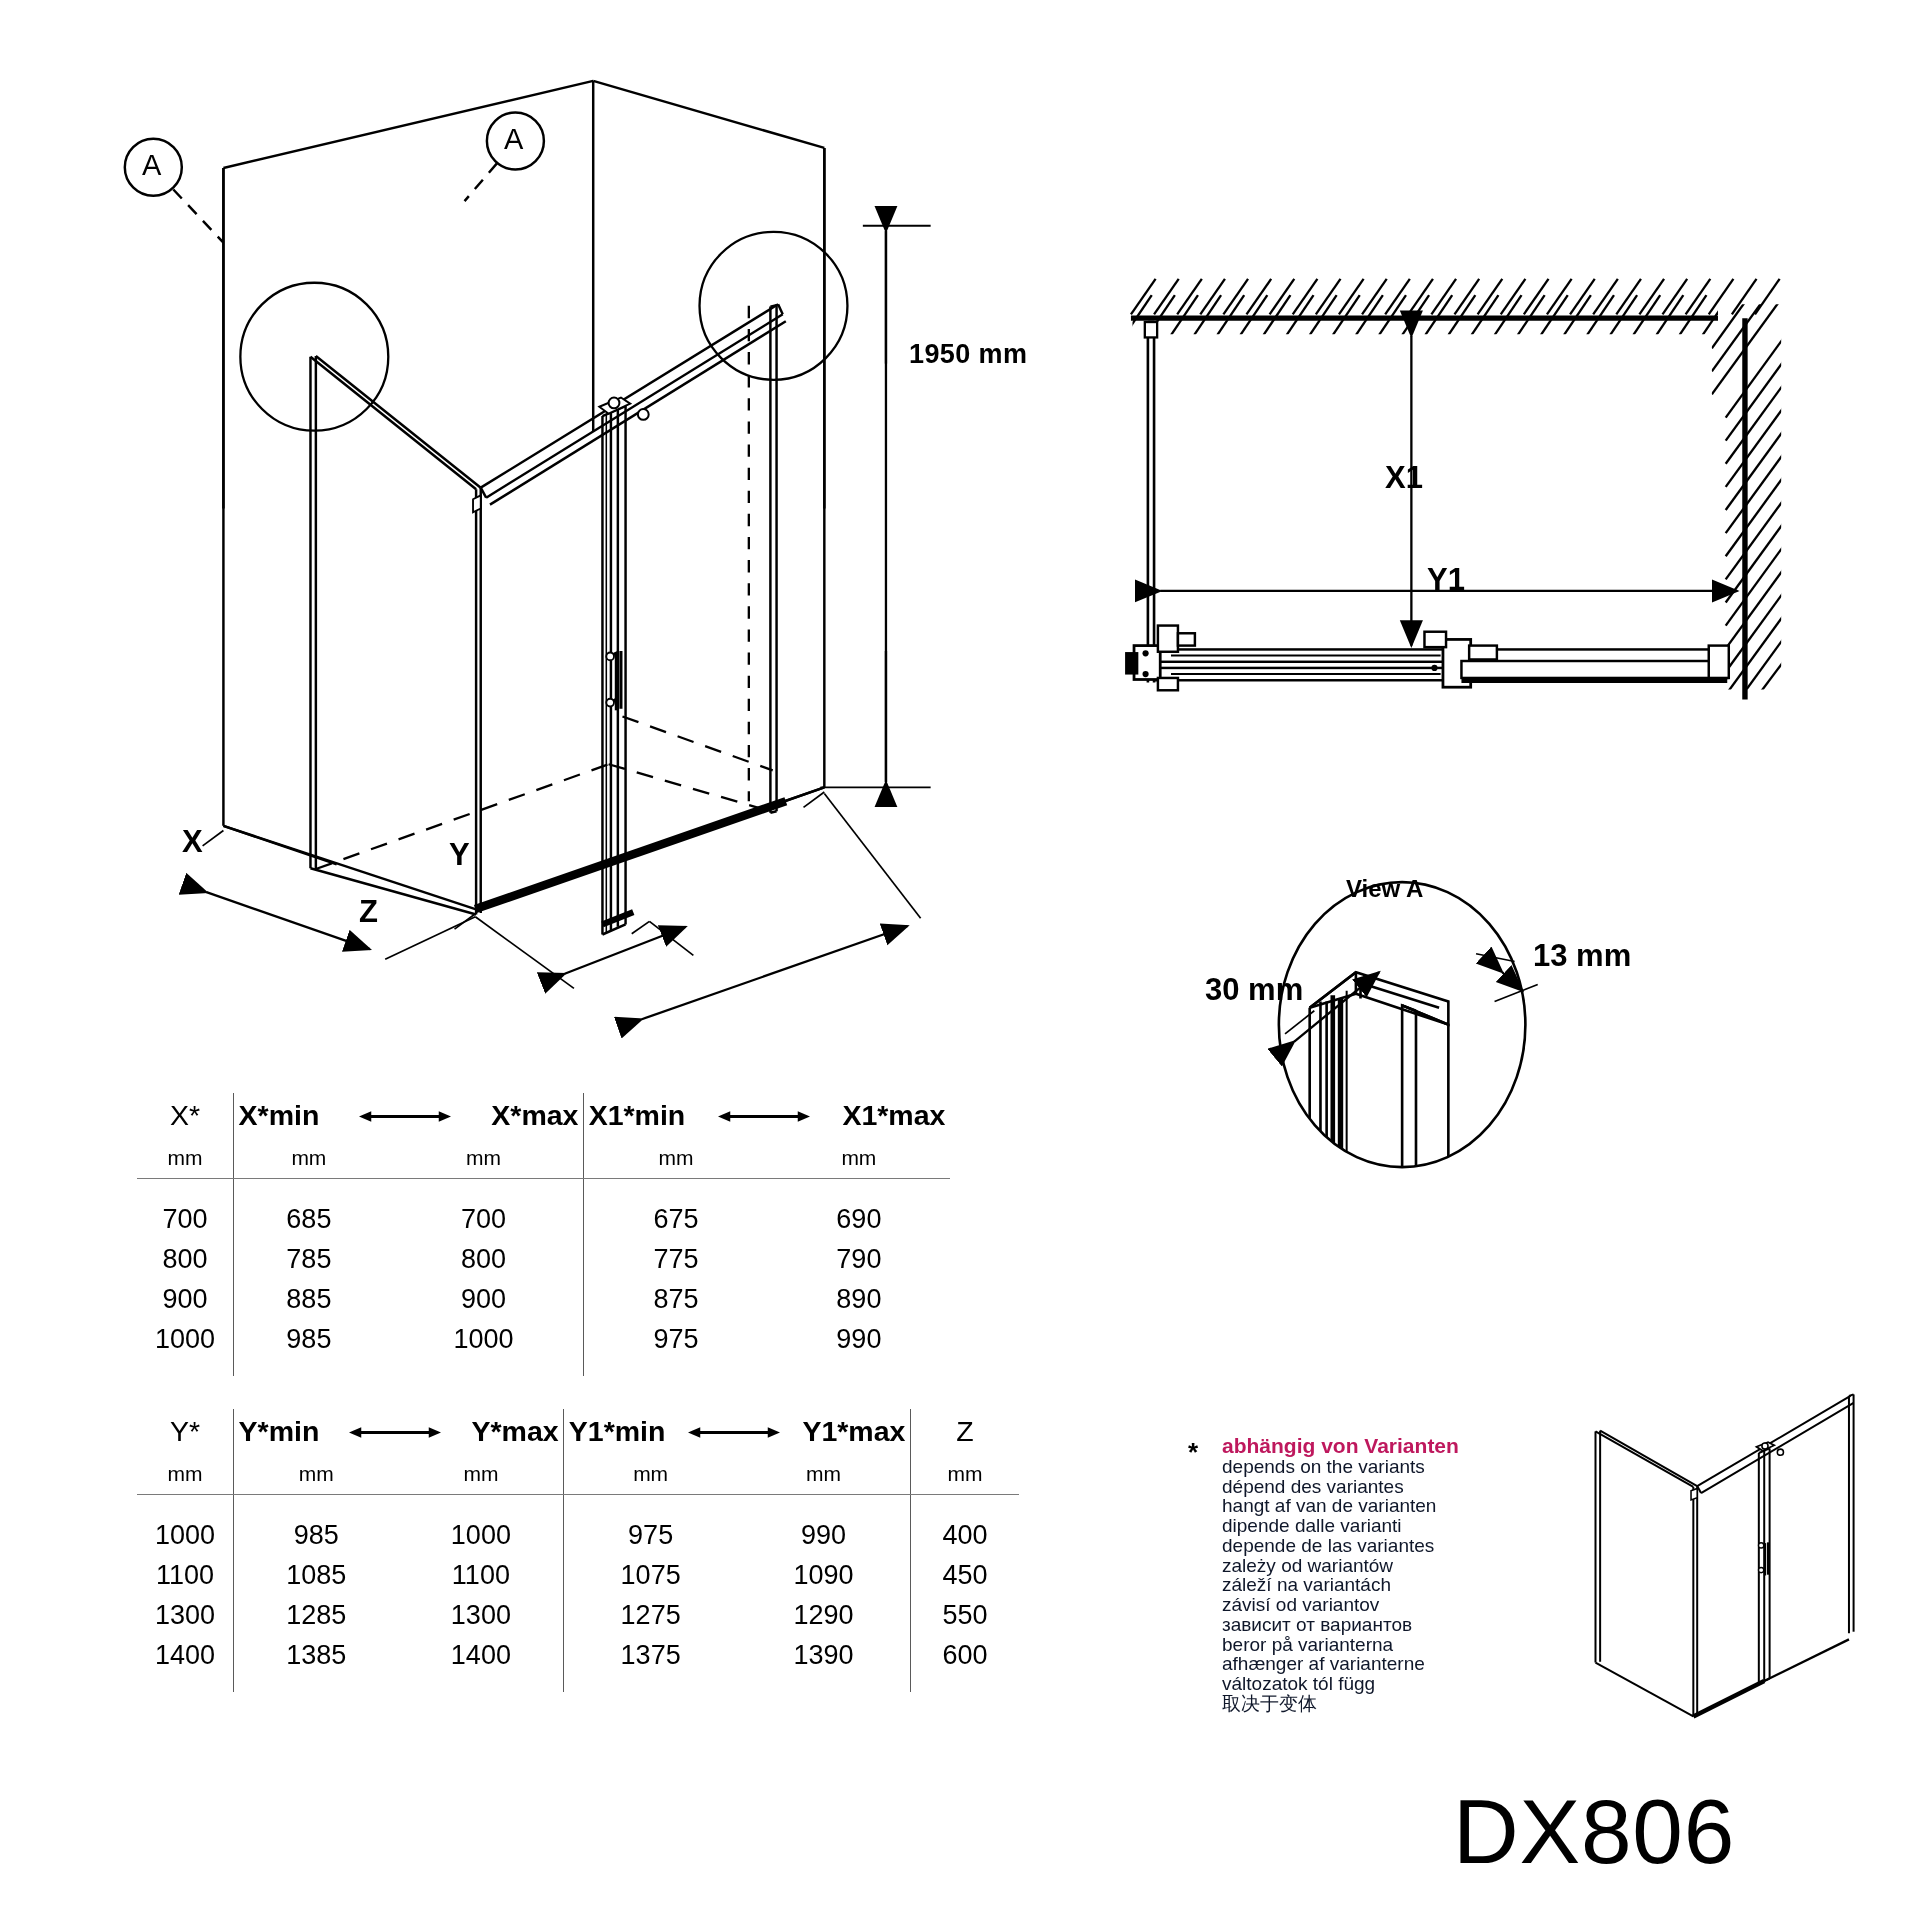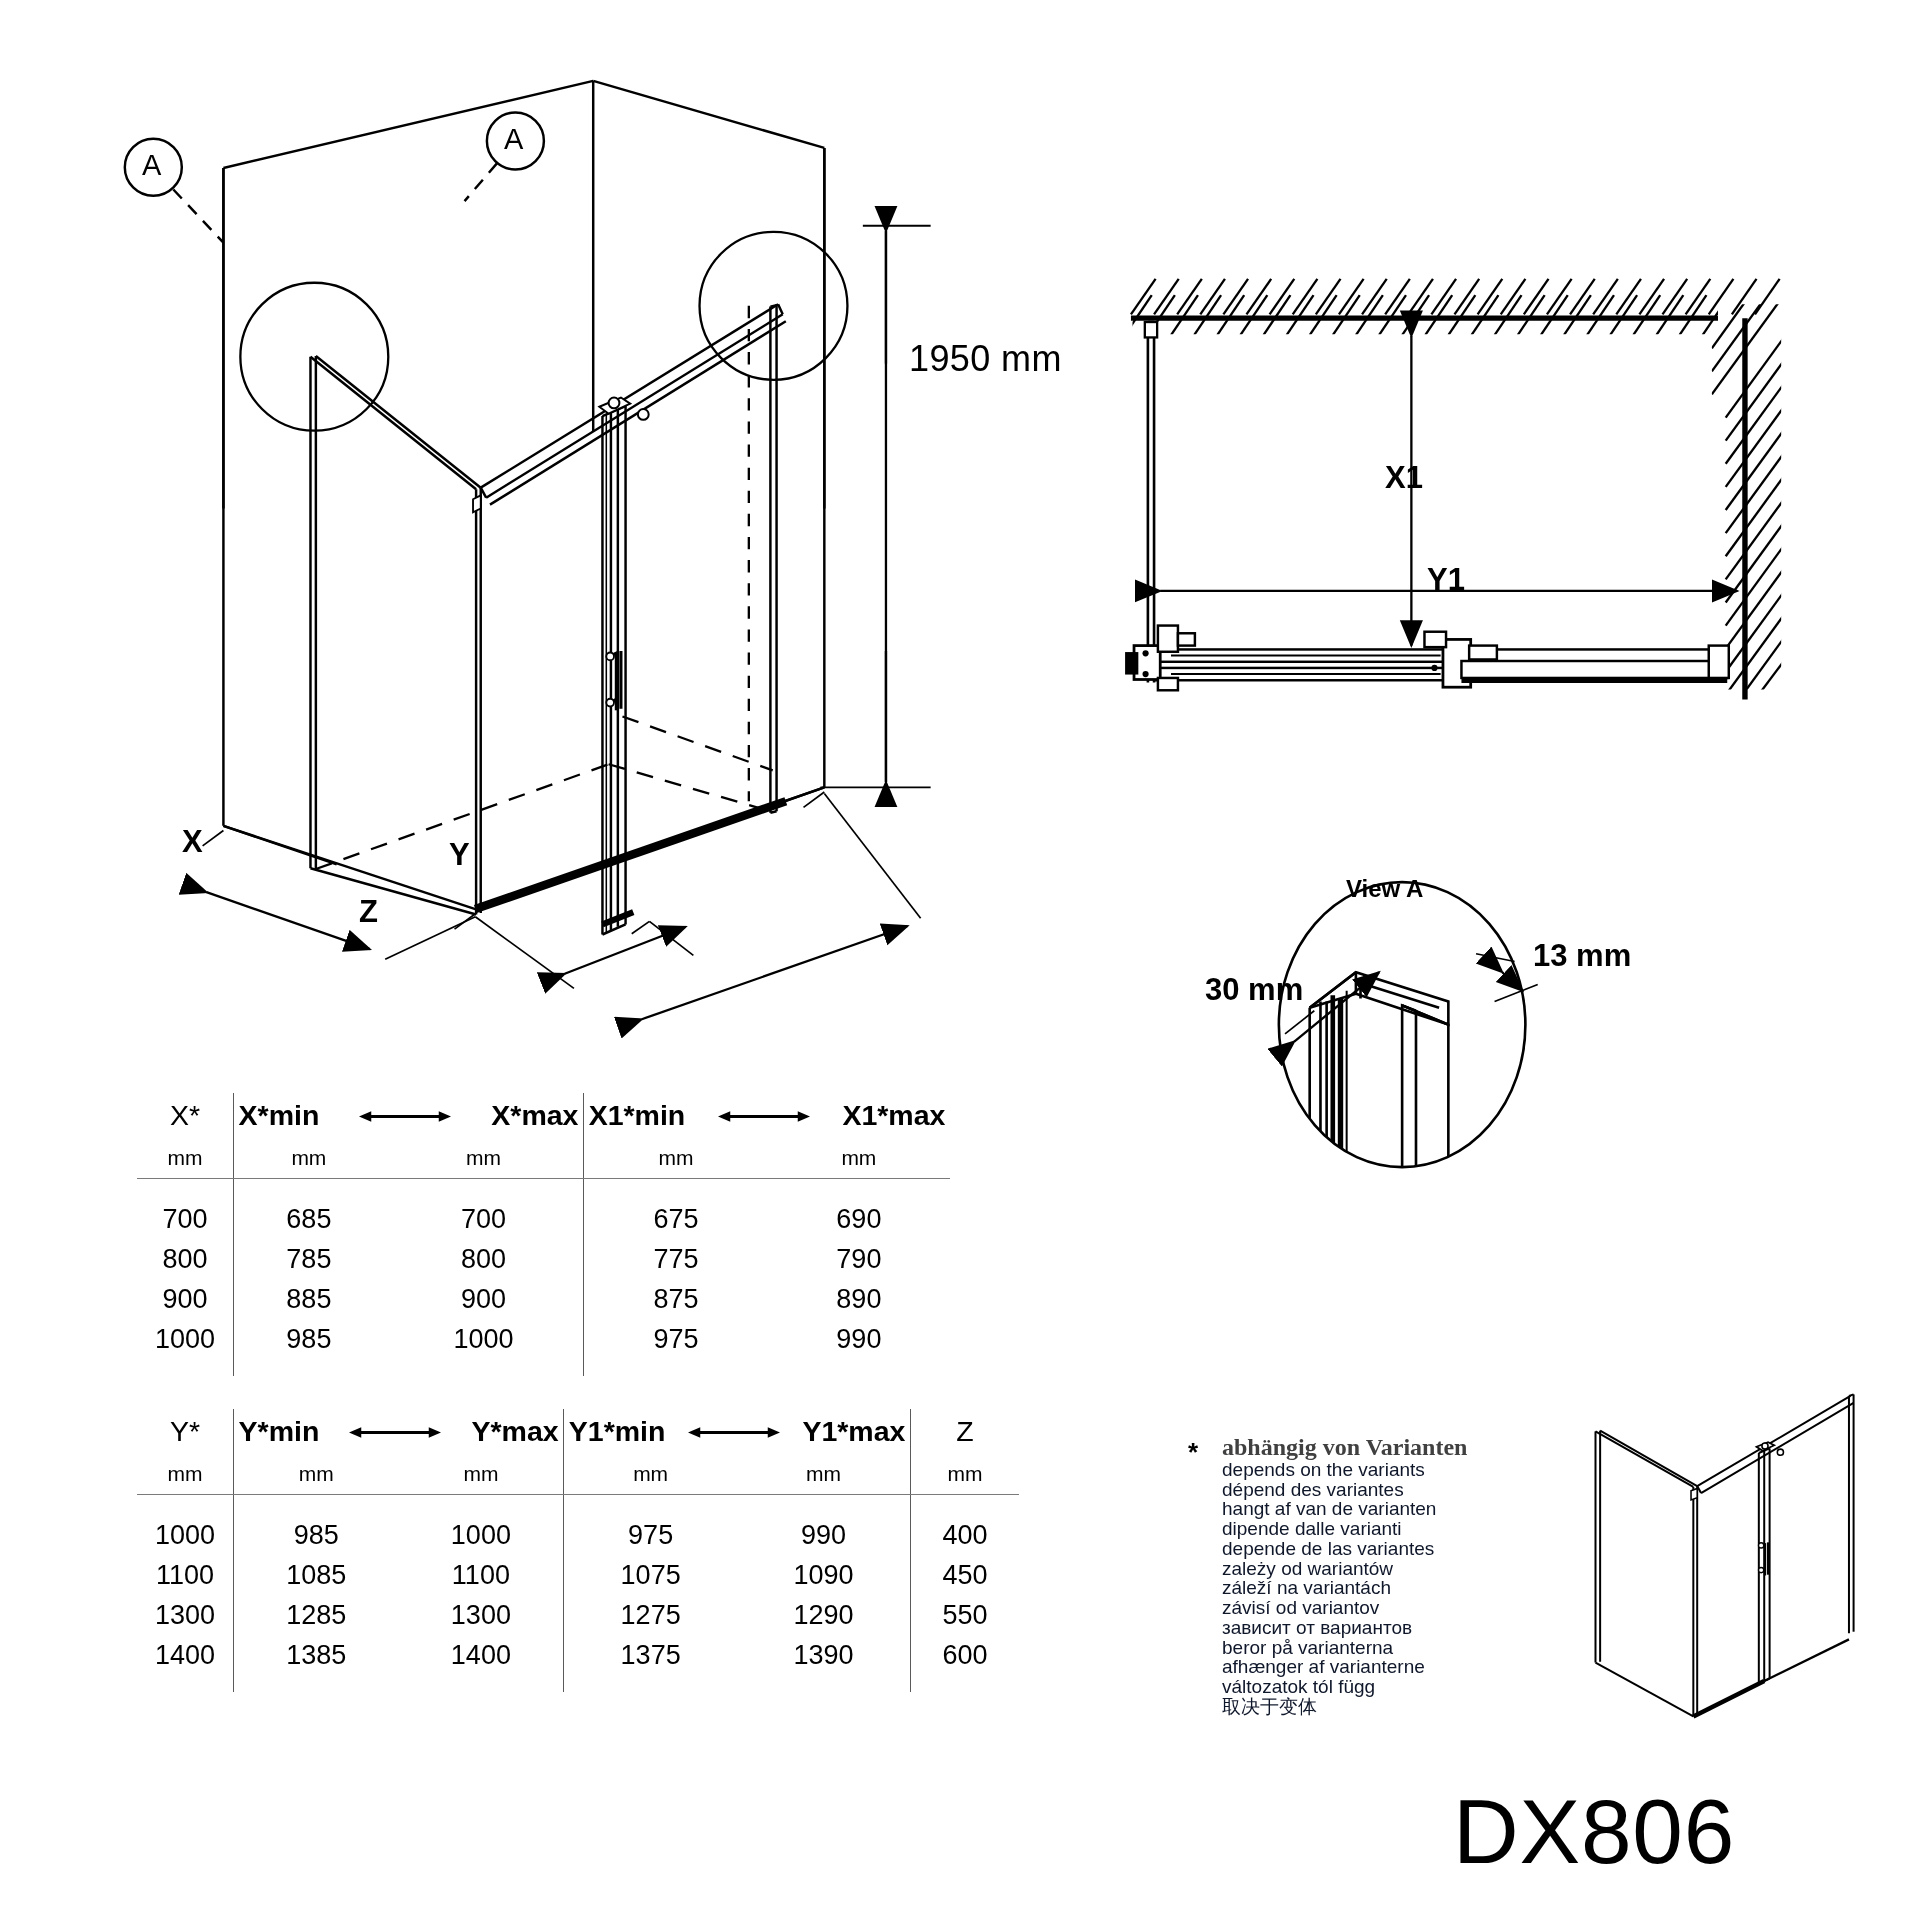--- a/index.html
+++ b/index.html
@@ -30,22 +30,22 @@
     overflow: visible;
   }
   
   .lbl {
     position: absolute;
     font-family: "Liberation Sans", sans-serif;
     white-space: nowrap;
     line-height: 1;
   }
   .dim-main {
-    font-size: 36px;
-    font-weight: 400;
+    font-size: 27px;
+    font-weight: 700;
     letter-spacing: 0.4px;
   }
   .dim-letter {
     font-size: 31px;
     font-weight: 700;
   }
   .callout-letter {
     font-size: 29px;
     font-weight: 400;
   }
@@ -129,23 +129,22 @@
     margin-left: 34px;
   }
   .note-lines div {
     font-size: 19px;
     line-height: 1.04;
     color: #0f172a;
     white-space: nowrap;
   }
   .note-lines div.first {
     font-weight: 700;
-    font-size: 24px;
-    color: #404040;
-    font-family: Liberation Serif, serif;
+    font-size: 21px;
+    color: #be185d;
   }
 </style>
 </head>
 <body>
 
 <div class="sheet">
 
   <svg class="drawing" viewBox="0 0 2500 2500">
     <defs>
       <marker id="ah" markerWidth="14" markerHeight="14" refX="11" refY="5" orient="auto">

